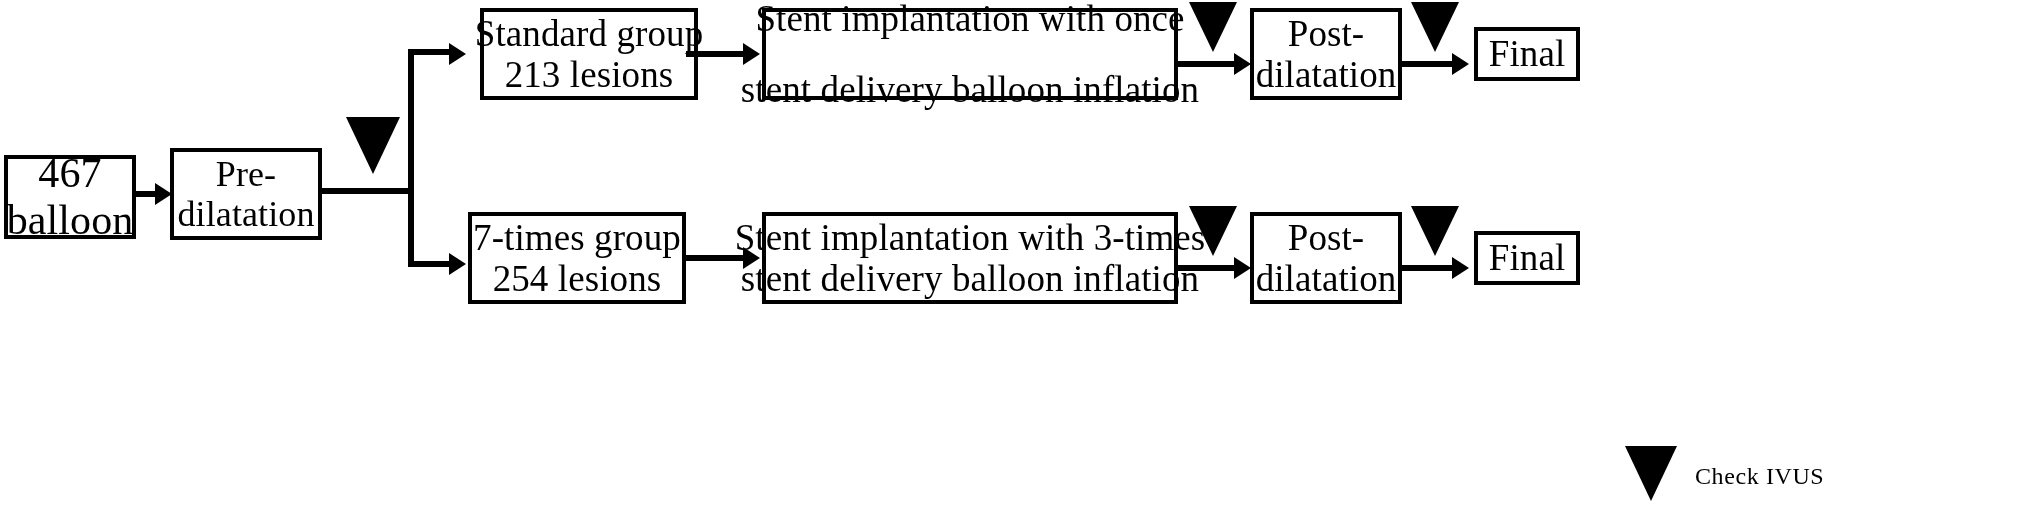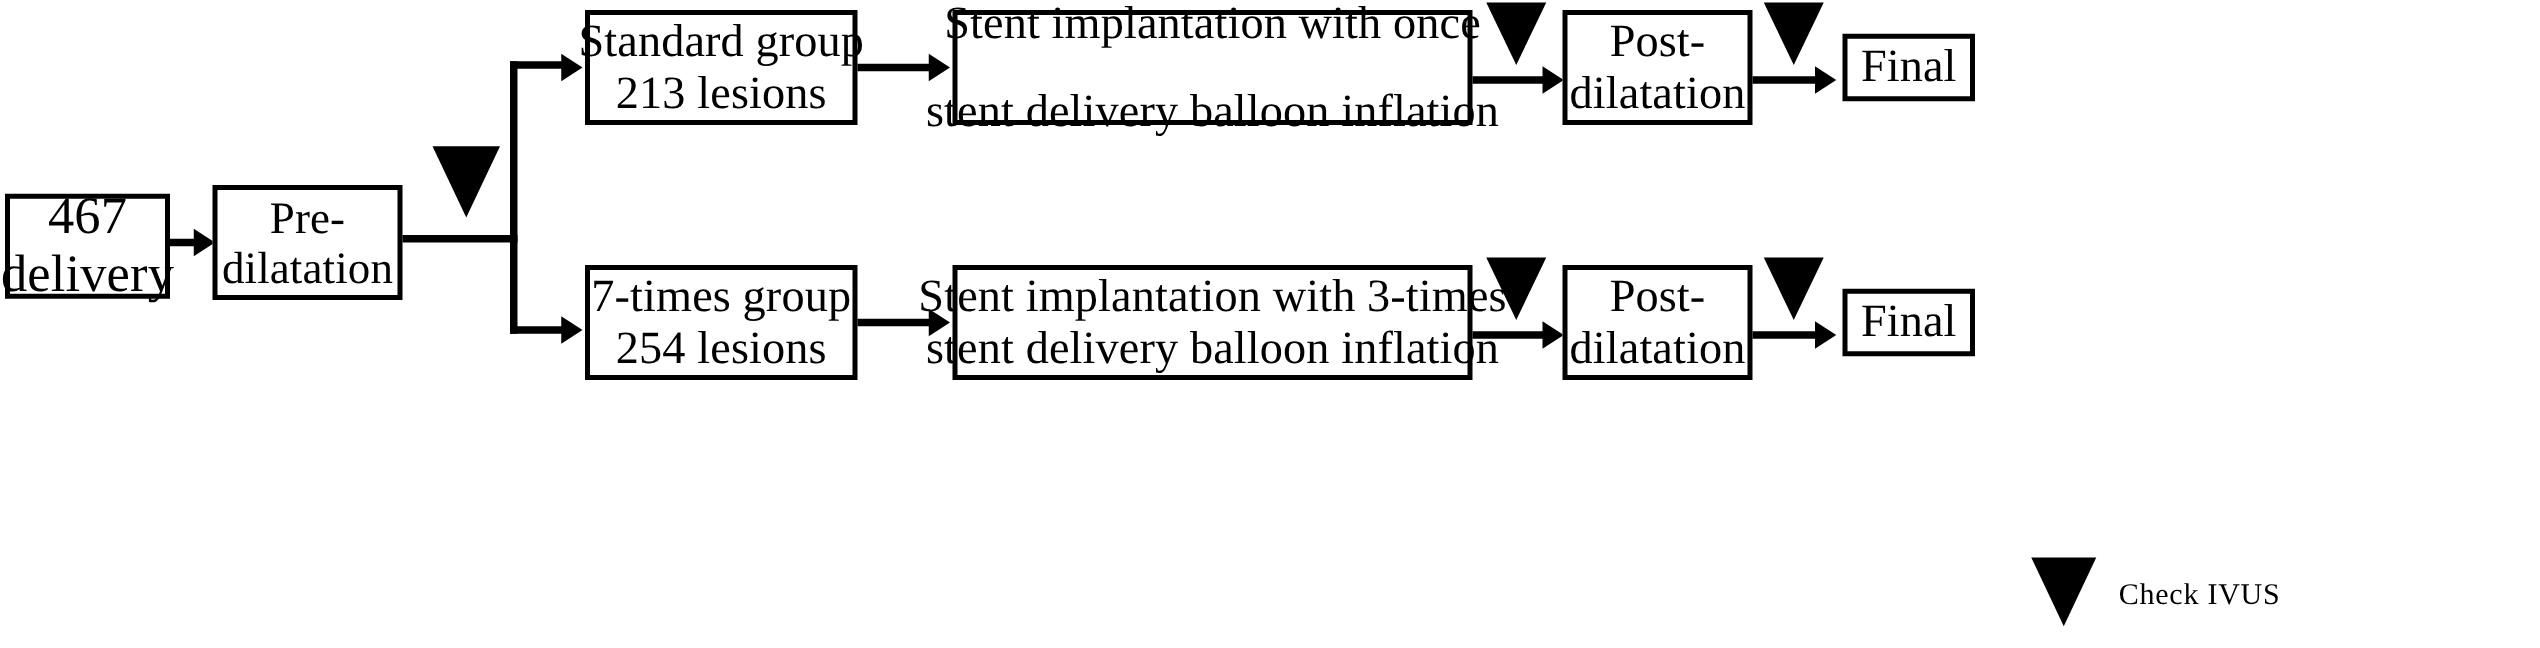--- a/index.html
+++ b/index.html
@@ -36,21 +36,21 @@
     font-size: 37px;
     letter-spacing: 0.1px;
     white-space: nowrap;
   }
   .node .ln { display: block; }
 
   
   #node-lesions      { left: 4px;    top: 155px; width: 132px; height: 84px; font-size: 42px; }
   #node-predil       { left: 170px;  top: 148px; width: 152px; height: 92px; font-size: 36px; }
 
-  #node-standard     { left: 468px;  top: 8px;   width: 218px; height: 92px; }
+  #node-standard     { left: 480px;  top: 8px;   width: 218px; height: 92px; }
   #node-stent-once   { left: 762px;  top: 8px;   width: 416px; height: 92px; gap: 30px; }
   #node-postdil-top  { left: 1250px; top: 8px;   width: 152px; height: 92px; }
   #node-final-top    { left: 1474px; top: 27px;  width: 106px; height: 54px; }
 
   #node-3times       { left: 468px;  top: 212px; width: 218px; height: 92px; }
   #node-stent-3x     { left: 762px;  top: 212px; width: 416px; height: 92px; text-align: center; }
   #node-postdil-bot  { left: 1250px; top: 212px; width: 152px; height: 92px; }
   #node-final-bot    { left: 1474px; top: 231px; width: 106px; height: 54px; }
 
   
@@ -111,21 +111,21 @@
     letter-spacing: 0.6px;
   }
 </style>
 </head>
 <body>
 
 <div id="flow-root">
 
   <div class="node" id="node-lesions">
     <span class="ln">467</span>
-    <span class="ln">delivery</span>
+    <span class="ln">balloon</span>
   </div>
 
   <div class="hline" style="left:136px; top:191px; width:22px;"></div>
   <div class="arrowhead" style="left:155px; top:183px;"></div>
 
   <div class="node" id="node-predil">
     <span class="ln">Pre-</span>
     <span class="ln">dilatation</span>
   </div>
 

